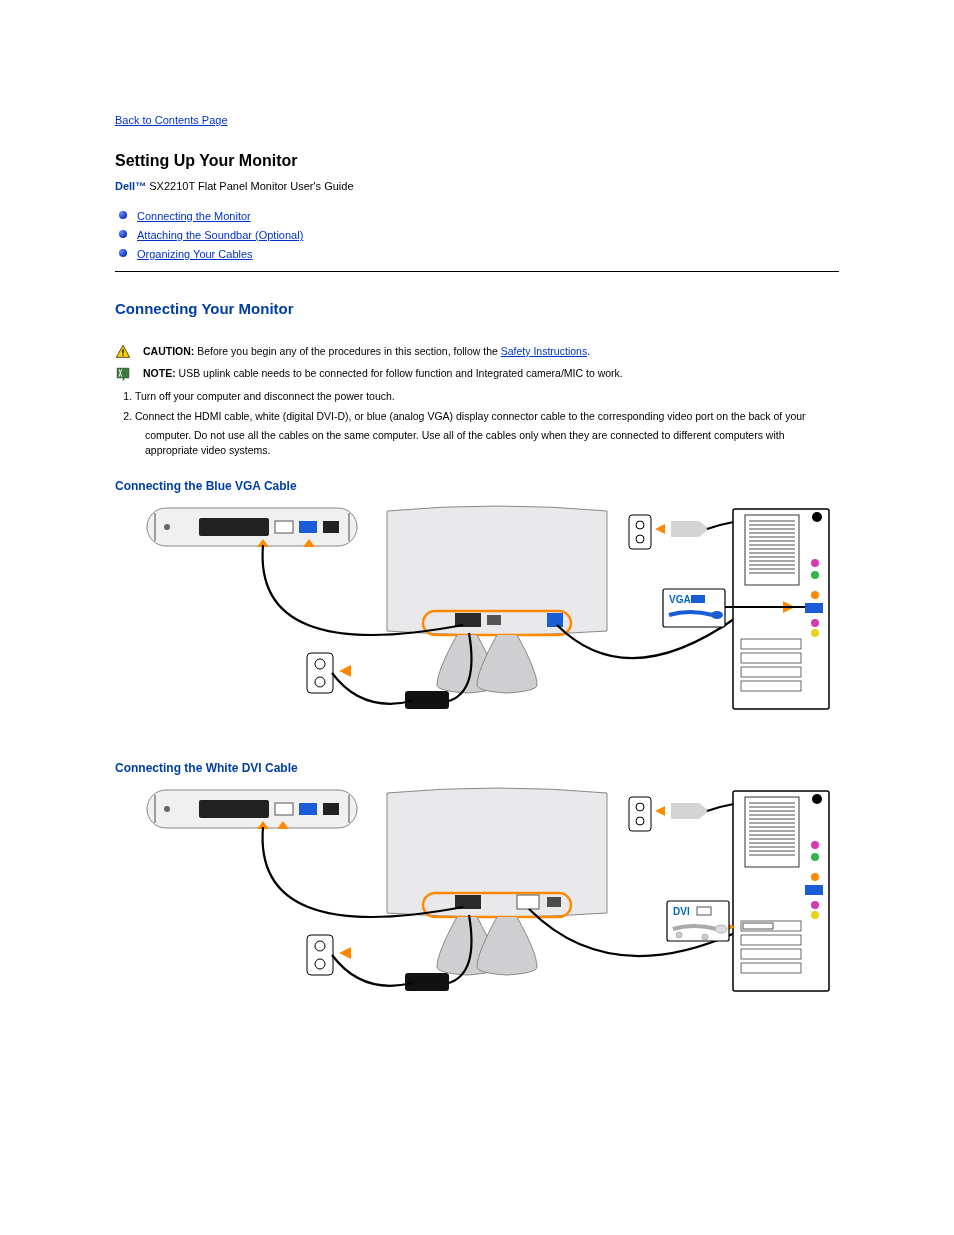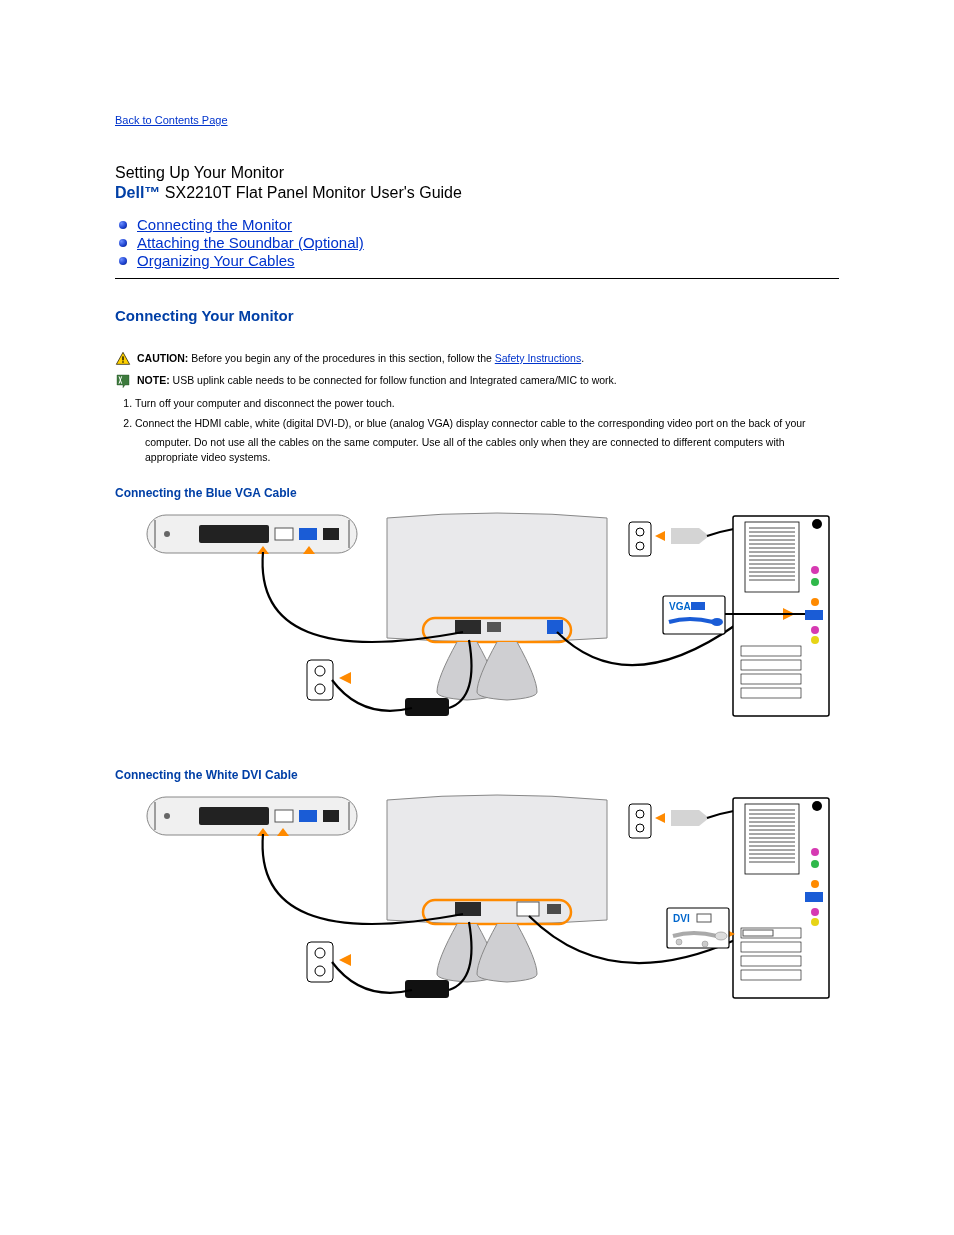--- a/index.html
+++ b/index.html
@@ -11,31 +11,31 @@
     width: 954px;
   }
   .page {
     padding: 110px 115px 60px 115px;
   }
   .back-link {
     color: #0033cc;
     text-decoration: underline;
     font-size: 11px;
     display: inline-block;
-    margin-bottom: 38px;
+    margin-bottom: 26px;
     text-align: right;
   }
   .doc-title {
     font-size: 16px;
-    font-weight: normal;
+    font-weight: bold;
     color: #000;
-    margin-bottom: 2px;
+    margin-bottom: 10px;
   }
   .subtitle {
-    font-size: 16px;
+    font-size: 11px;
     margin-bottom: 14px;
   }
   .brand {
     font-weight: bold;
     color: #003fa6;
   }
   ul.toc {
     list-style: none;
     padding: 0;
     margin: 0 0 8px 0;
@@ -51,21 +51,21 @@
     left: 4px;
     top: 5px;
     width: 8px;
     height: 8px;
     border-radius: 50%;
     background: radial-gradient(circle at 30% 30%, #6a8dff 0%, #1a3fcc 60%, #051a6a 100%);
   }
   ul.toc a {
     color: #0033cc;
     text-decoration: underline;
-    font-size: 15px;
+    font-size: 11px;
     text-align: right;
   }
   hr.sep {
     border: none;
     border-top: 1.5px solid #000;
     margin: 4px 0 28px 0;
   }
   .section-heading {
     font-size: 15px;
     font-weight: bold;
@@ -74,21 +74,21 @@
   }
   .sub-heading {
     font-size: 12px;
     font-weight: bold;
     color: #003fa6;
     margin: 20px 0 10px 0;
   }
   .notice-row {
     display: flex;
     align-items: flex-start;
-    gap: 4px;
+    gap: 10px;
     margin-bottom: 6px;
     font-size: 10.5px;
     line-height: 1.4;
   }
   .notice-row .icon {
     flex: 0 0 18px;
   }
   .caution-icon svg, .note-icon svg {
     width: 16px;
     height: 16px;

